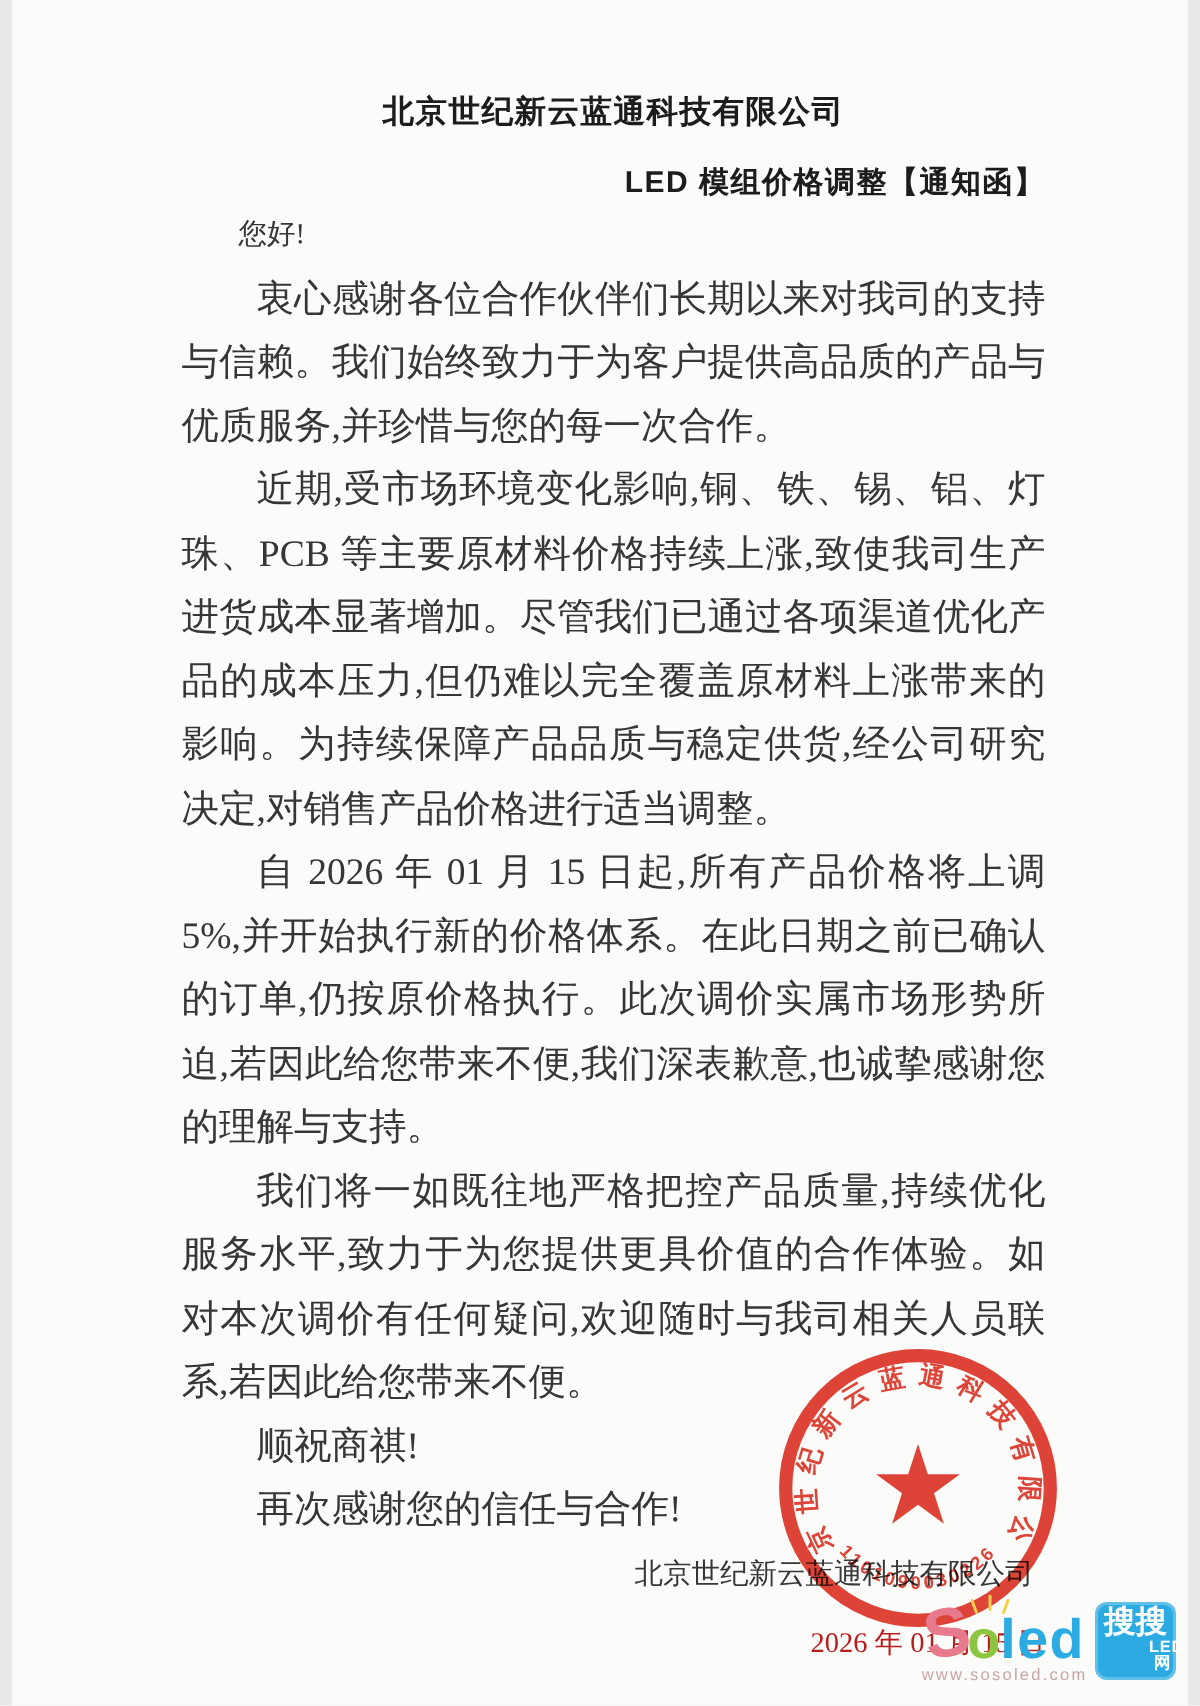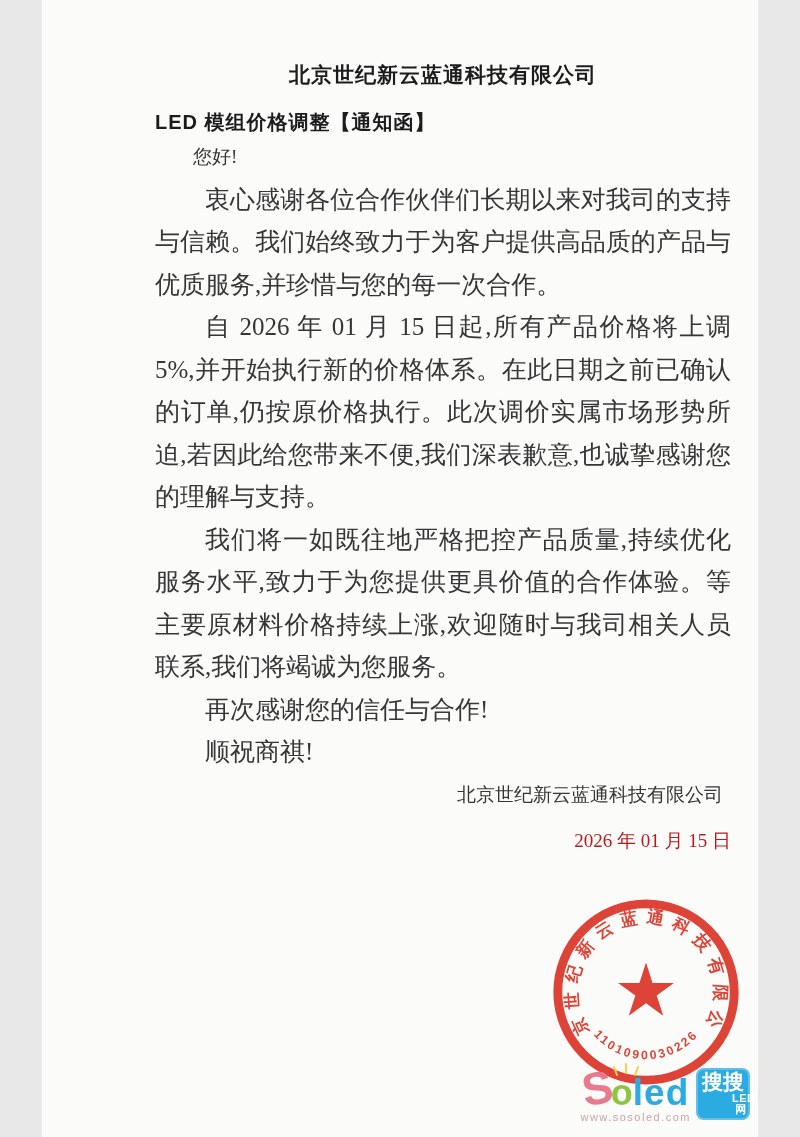--- a/index.html
+++ b/index.html
@@ -1,37 +1,37 @@
 <!DOCTYPE html>
 <html><head>
 <meta charset="utf-8">
 <style>
   html,body { margin:0; padding:0; }
   body { background:#e8e8e8; }
   .page {
     position:relative;
-    width:716px; height:1137px;
+    width:784px; height:1137px;
     margin:0 auto;
     background:#fbfbf9;
     overflow:hidden;
     font-family:"Liberation Serif","DejaVu Serif",serif;
     color:#333;
   }
   .content {
     position:absolute; left:113px; top:60px; width:576px;
   }
   .doc-title {
     margin:0; font-family:"Liberation Sans","DejaVu Sans",sans-serif;
     font-size:21px; line-height:30px; font-weight:bold;
     text-align:center; color:#1c1c1c; letter-spacing:1px;
   }
   .doc-subtitle {
     margin:18px 0 0 0; font-family:"Liberation Sans","DejaVu Sans",sans-serif;
     font-size:20px; line-height:28px; font-weight:bold;
-    text-align:left; color:#1c1c1c; letter-spacing:1px;
+    text-align:right; color:#1c1c1c; letter-spacing:1px;
   }
   .salutation {
     margin:12px 0 0 0;
     font-size:19px; line-height:42.5px; color:#363636;
   }
   .body-text p {
     margin:0;
     font-size:25px; line-height:42.5px; color:#363636;
     text-align:justify;
   }
@@ -92,24 +92,25 @@
 <body>
 
 <div class="page">
   <div class="content">
     <h1 class="doc-title">北京世纪新云蓝通科技有限公司</h1>
     <h2 class="doc-subtitle">LED 模组价格调整【通知函】</h2>
     <p class="greeting indent">您好!</p>
     <div class="body-text">
 
     <p class="indent">衷心感谢各位合作伙伴们长期以来对我司的支持与信赖。我们始终致力于为客户提供高品质的产品与优质服务,并珍惜与您的每一次合作。</p>
+        <p class="indent">近期,受市场环境变化影响,铜、铁、锡、铝、灯珠、PCB 等主要原材料价格持续上涨,致使我司生产进货成本显著增加。尽管我们已通过各项渠道优化产品的成本压力,但仍难以完全覆盖原材料上涨带来的影响。为持续保障产品品质与稳定供货,经公司研究决定,对销售产品价格进行适当调整。</p>
         <p class="indent">自 2026 年 01 月 15 日起,所有产品价格将上调 5%,并开始执行新的价格体系。在此日期之前已确认的订单,仍按原价格执行。此次调价实属市场形势所迫,若因此给您带来不便,我们深表歉意,也诚挚感谢您的理解与支持。</p>
-        <p class="indent">我们将一如既往地严格把控产品质量,持续优化服务水平,致力于为您提供更具价值的合作体验。等主要原材料价格持续上涨,欢迎随时与我司相关人员联系,我们将竭诚为您服务。</p>
+        <p class="indent">我们将一如既往地严格把控产品质量,持续优化服务水平,致力于为您提供更具价值的合作体验。如对本次调价有任何疑问,欢迎随时与我司相关人员联系,若因此给您带来不便。</p>
+        <p class="indent">顺祝商祺!</p>
         <p class="indent">再次感谢您的信任与合作!</p>
-        <p class="indent">顺祝商祺!</p>
       </div>
     <p class="sig-company">北京世纪新云蓝通科技有限公司</p>
     <p class="sig-date">2026 年 01 月 15 日</p>
   </div>
 
   <div class="stamp">
     <svg viewBox="-100 -100 200 200" width="196" height="196">
       <defs>
         <path id="arcTop" d="M -63,30 A 70,70 0 1 1 63,30" fill="none"></path>
         <path id="arcBottom" d="M -55,42 A 70,70 0 0 0 55,42" fill="none"></path>

